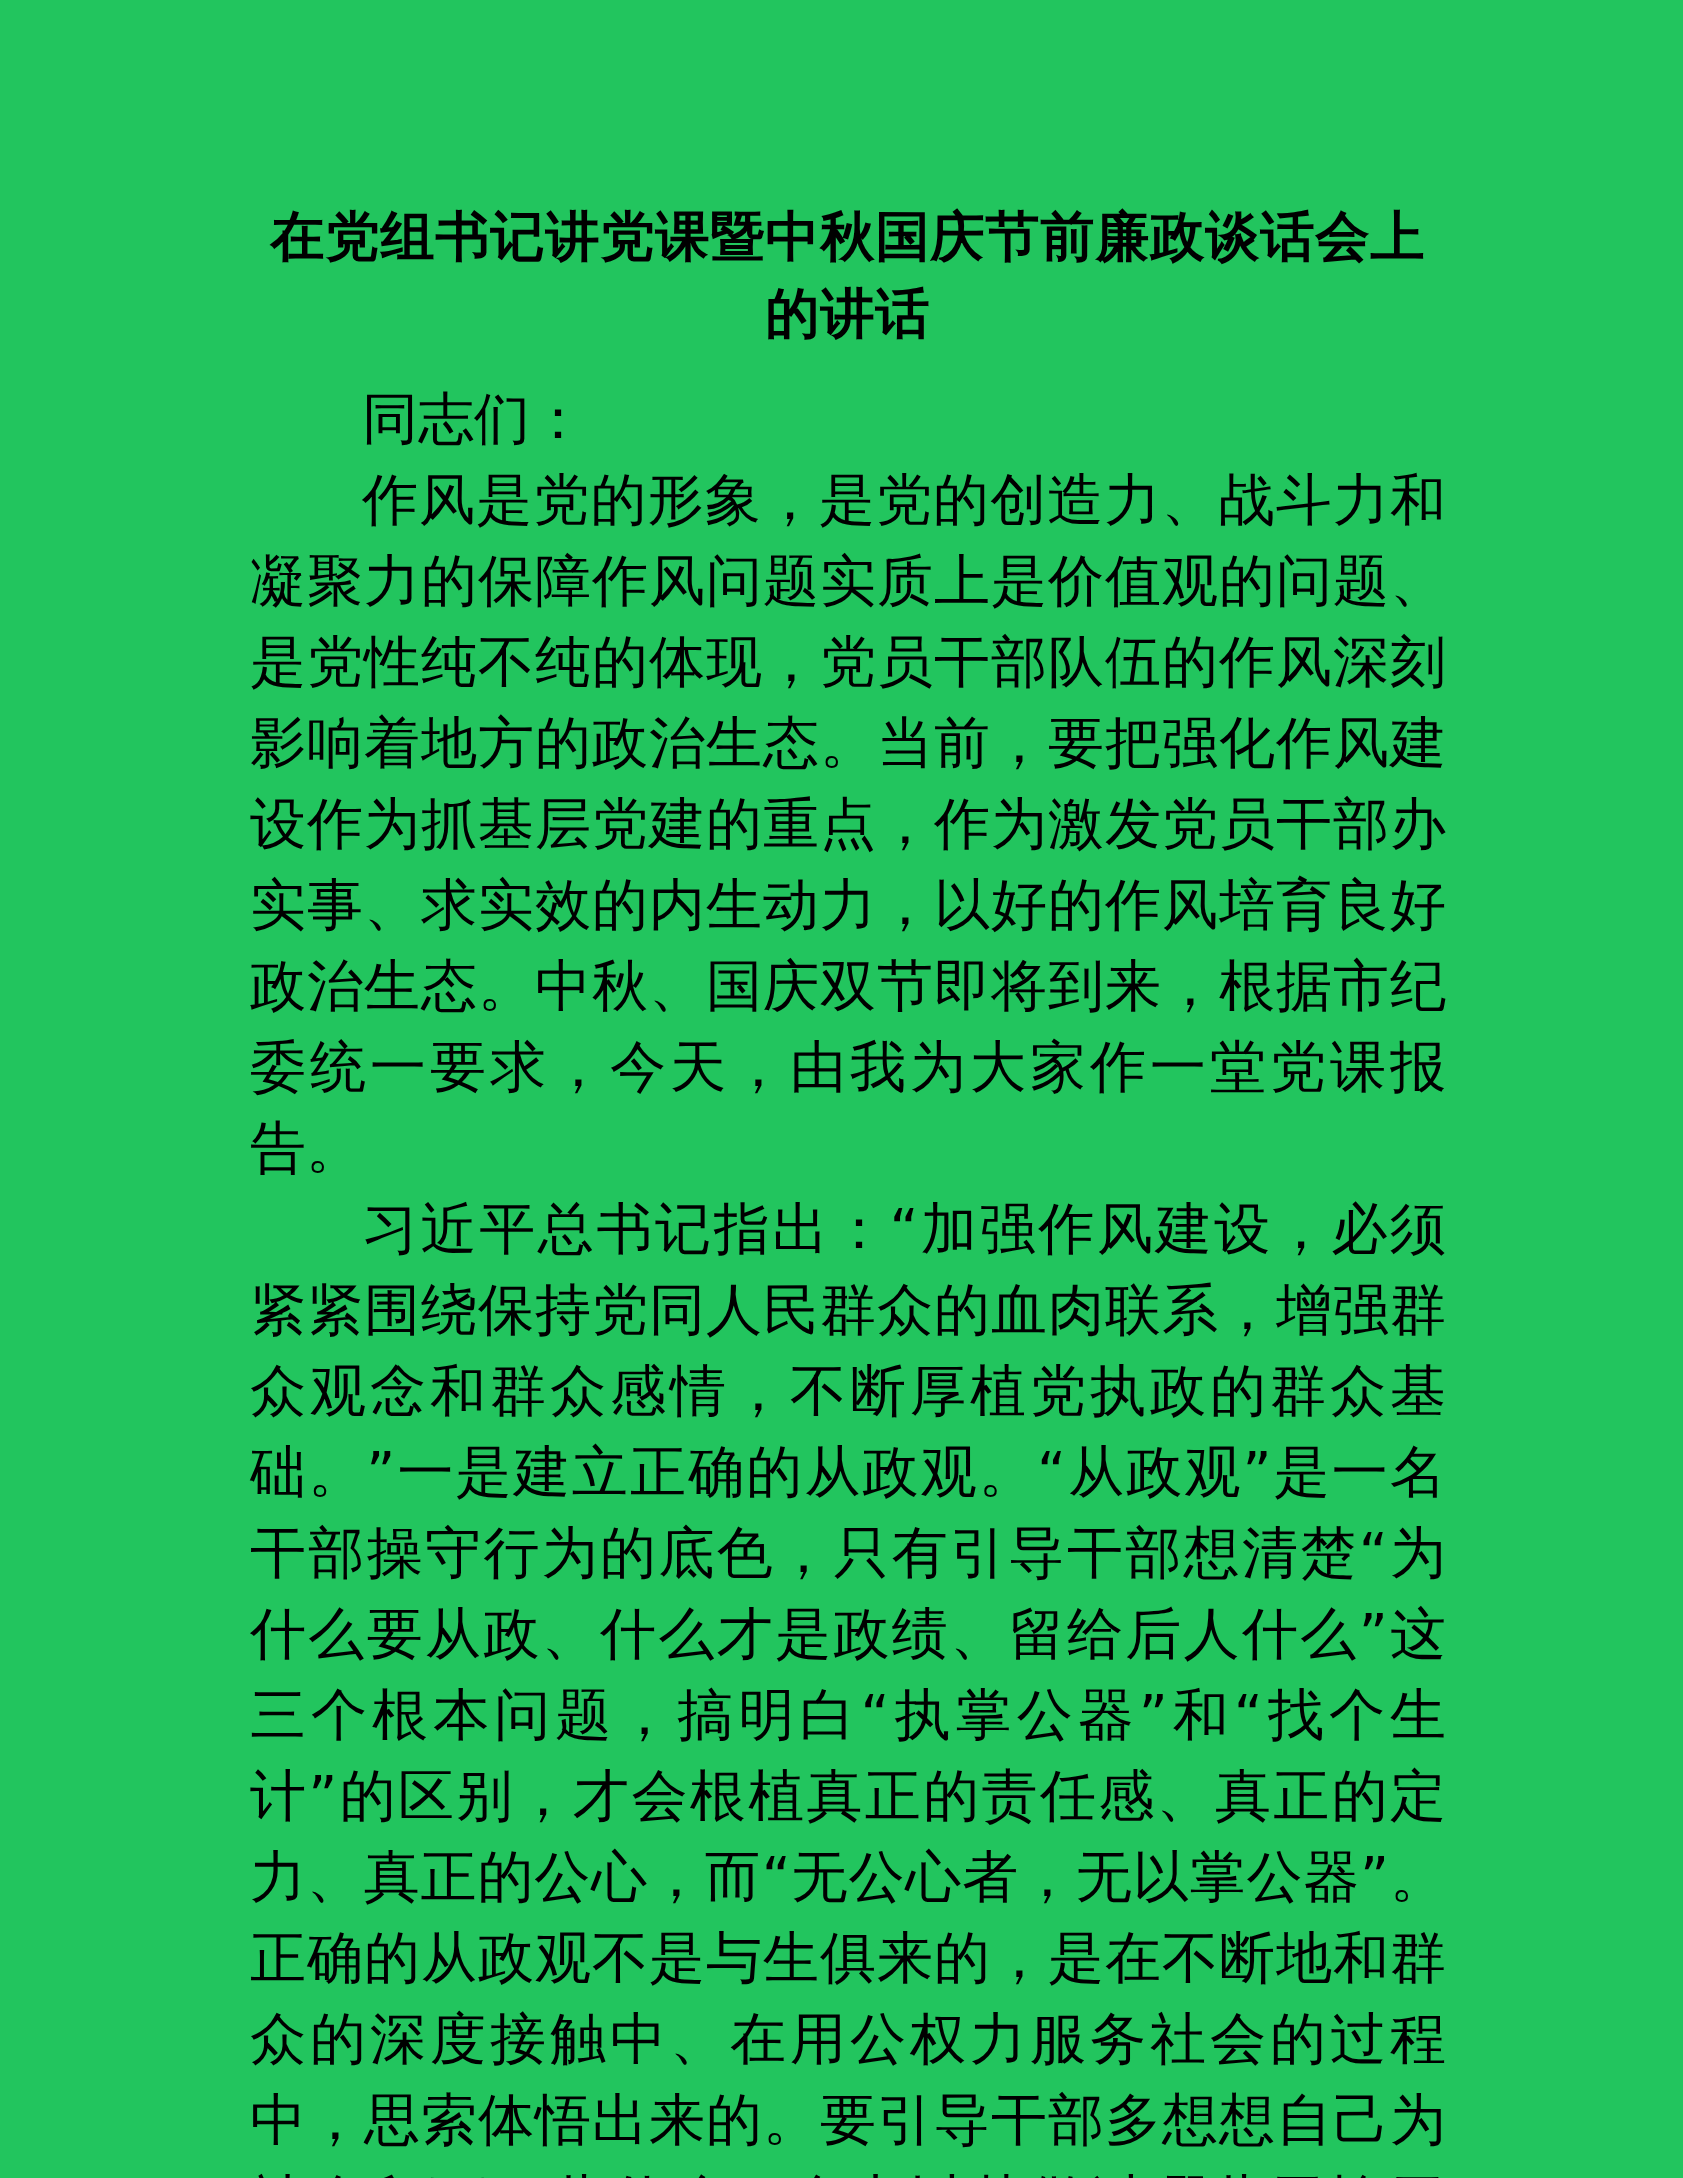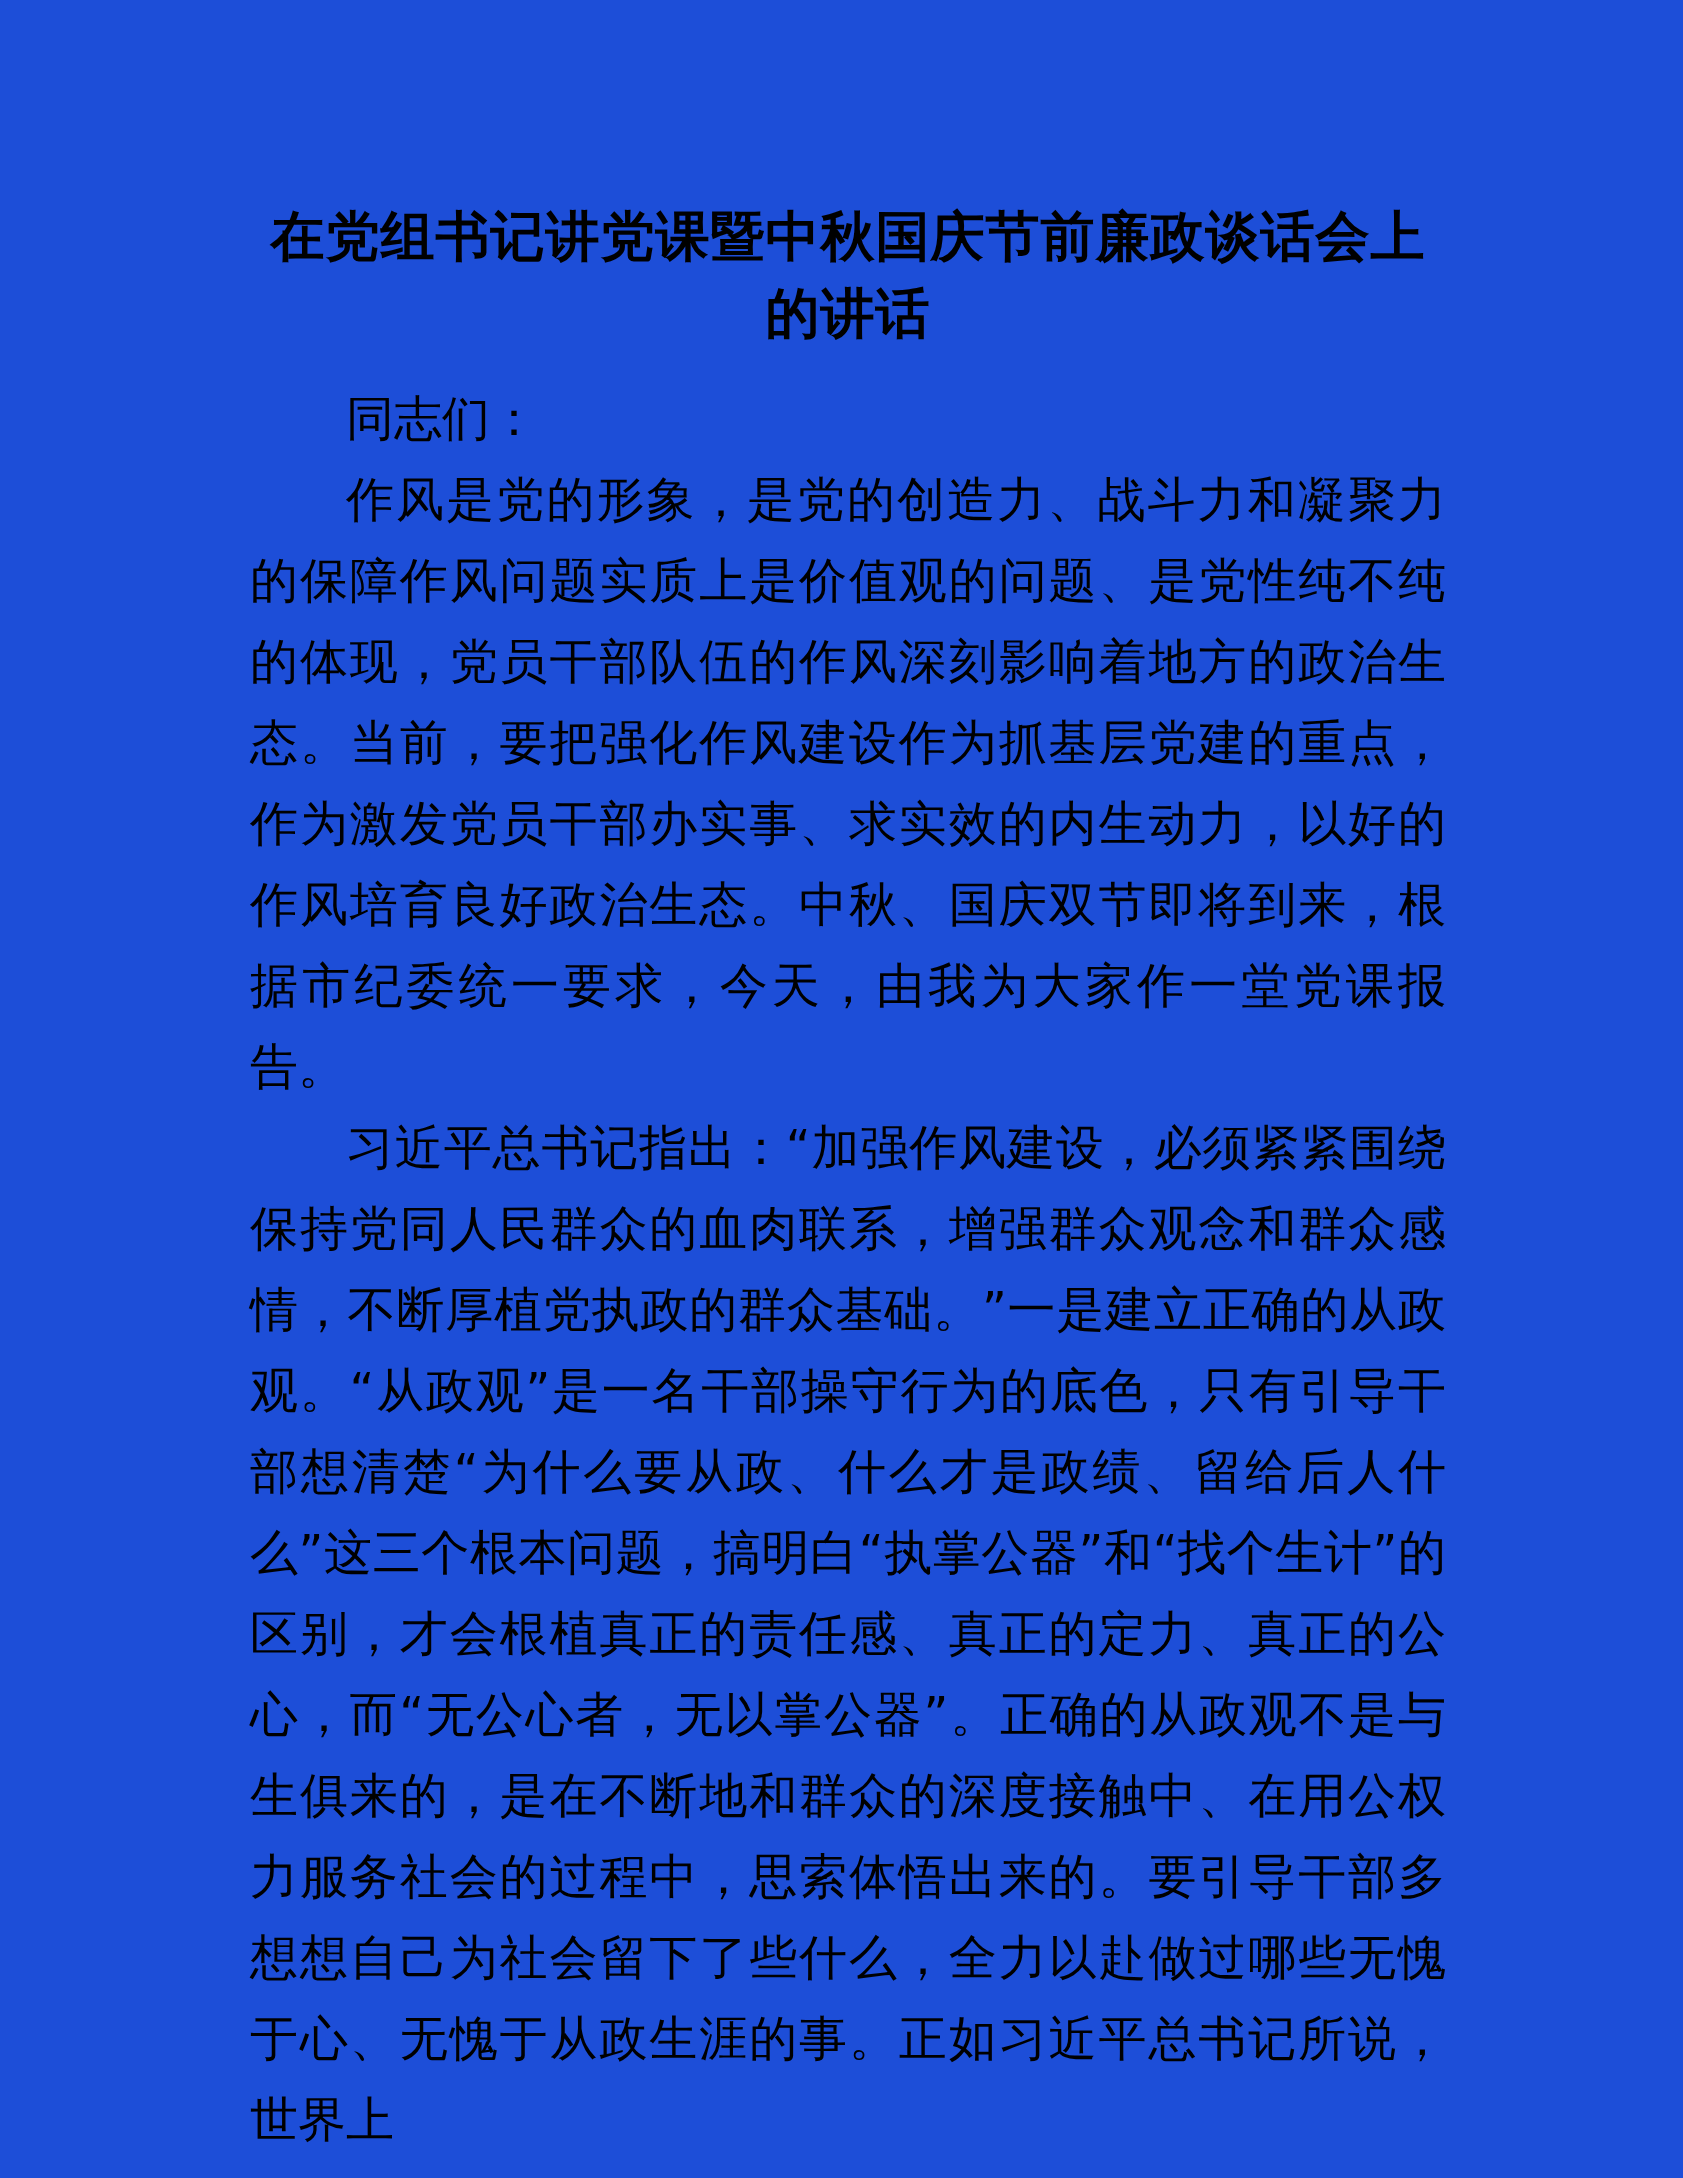--- a/index.html
+++ b/index.html
@@ -24,34 +24,34 @@
   .doc-title {
     margin: 0 0 26px 0;
     font-size: 54px;
     font-weight: bold;
     line-height: 77px;
     text-align: center;
     letter-spacing: 1px;
   }
   .para {
     margin: 0;
-    font-size: 48px;
+    font-size: 56px;
     font-weight: normal;
     line-height: 81px;
     text-indent: 2em;
     text-align: justify;
     text-justify: inter-ideograph;
     word-break: break-all;
     overflow-wrap: anywhere;
   }
 </style>
 </head>
 <body>
 
-<div class="page" style="background: #1d4ed8; color: rgb(0, 0, 0);">
+<div class="page" style="background: #22c55e; color: rgb(0, 0, 0);">
   <div class="content">
     <h1 class="doc-title">在党组书记讲党课暨中秋国庆节前廉政谈话会上的讲话</h1>
 
     <p class="para">同志们：</p>
 
     <p class="para">作风是党的形象，是党的创造力、战斗力和凝聚力的保障作风问题实质上是价值观的问题、是党性纯不纯的体现，党员干部队伍的作风深刻影响着地方的政治生态。当前，要把强化作风建设作为抓基层党建的重点，作为激发党员干部办实事、求实效的内生动力，以好的作风培育良好政治生态。中秋、国庆双节即将到来，根据市纪委统一要求，今天，由我为大家作一堂党课报告。</p>
 
 
     <p class="para">习近平总书记指出：“加强作风建设，必须紧紧围绕保持党同人民群众的血肉联系，增强群众观念和群众感情，不断厚植党执政的群众基础。”一是建立正确的从政观。“从政观”是一名干部操守行为的底色，只有引导干部想清楚“为什么要从政、什么才是政绩、留给后人什么”这三个根本问题，搞明白“执掌公器”和“找个生计”的区别，才会根植真正的责任感、真正的定力、真正的公心，而“无公心者，无以掌公器”。正确的从政观不是与生俱来的，是在不断地和群众的深度接触中、在用公权力服务社会的过程中，思索体悟出来的。要引导干部多想想自己为社会留下了些什么，全力以赴做过哪些无愧于心、无愧于从政生涯的事。正如习近平总书记所说，世界上</p>
   </div>

